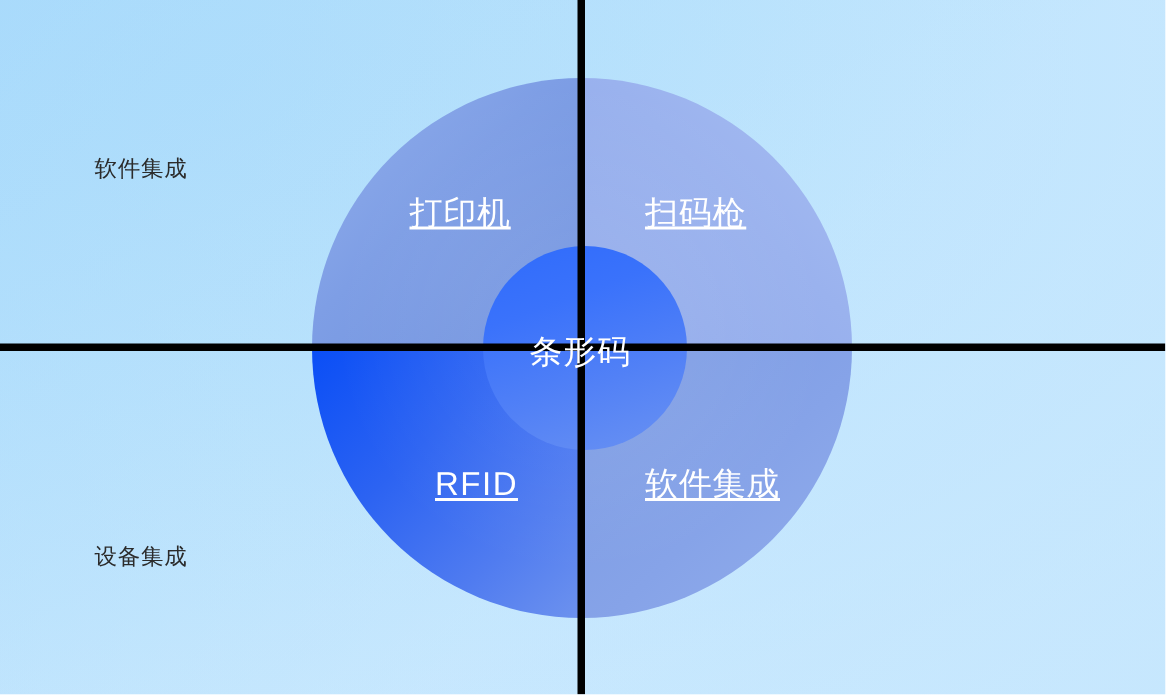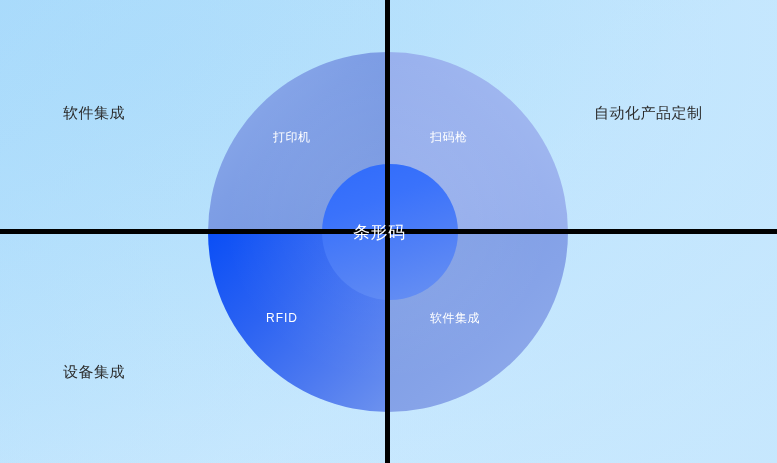--- a/index.html
+++ b/index.html
@@ -97,38 +97,39 @@
     position: absolute;
     white-space: nowrap;
     line-height: 1;
     letter-spacing: 0.5px;
   }
   .label.outer {
     font-size: 15px;
     color: #2b2b2b;
   }
   .label.ring {
-    font-size: 12px;
+    font-size: 22px;
     color: #ffffff;
+    text-decoration: underline;
   }
   .label.center {
-    font-size: 17px;
+    font-size: 22px;
     color: #ffffff;
   }
 
   
   .lbl-software   { left: 63px;  top: 105px; }
   .lbl-automation { left: 594px; top: 105px; }
   .lbl-equipment  { left: 63px;  top: 364px; }
   .lbl-consumable { left: 594px; top: 356px; }
 
   
   .lbl-printer  { left: 273px; top: 131px; }
   .lbl-scanner  { left: 430px; top: 131px; }
-  .lbl-rfid     { left: 266px; top: 312px; letter-spacing: 1px; }
+  .lbl-rfid     { left: 290px; top: 312px; letter-spacing: 1px; }
   .lbl-rental   { left: 430px; top: 312px; }
 
   
   .lbl-barcode  { left: 353px; top: 224px; }
 </style>
 </head>
 <body>
 
 <div id="stage">
 
@@ -149,16 +150,15 @@
   <div class="axis horizontal"></div>
 
   <div class="label ring lbl-printer">打印机</div>
   <div class="label ring lbl-scanner">扫码枪</div>
   <div class="label ring lbl-rfid">RFID</div>
   <div class="label ring lbl-rental">软件集成</div>
 
   <div class="label center lbl-barcode">条形码</div>
 
   <div class="label outer lbl-software">软件集成</div>
-  <div class="label outer lbl-automation">自动化产品定制</div>
   <div class="label outer lbl-equipment">设备集成</div>
 
 </div>
 
 </body></html>

